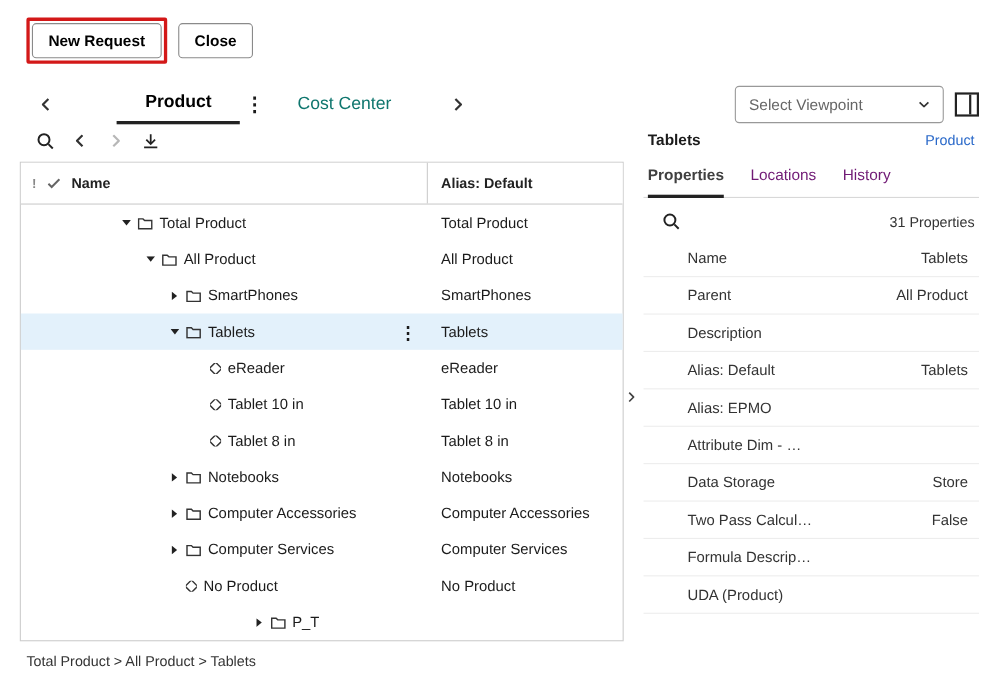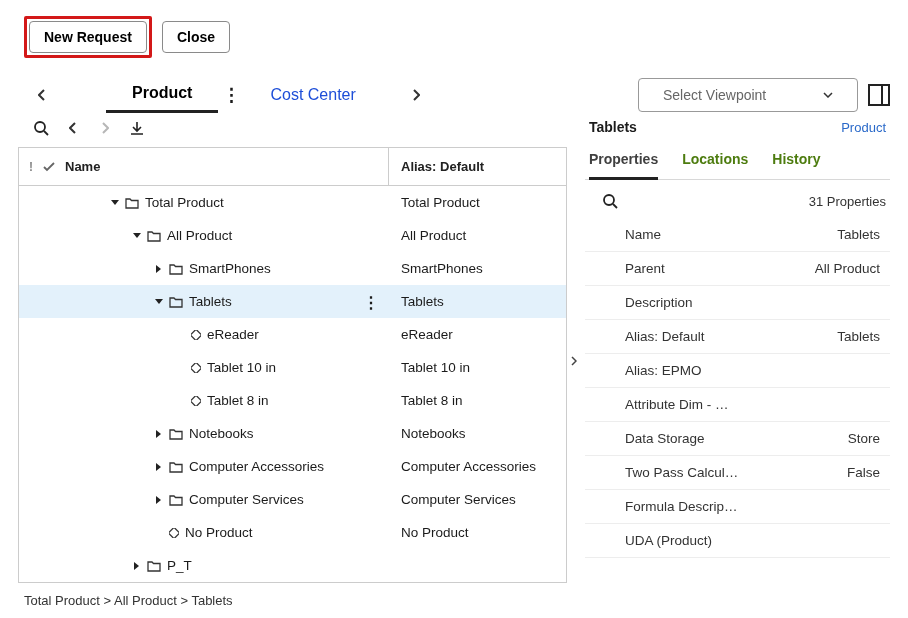--- a/index.html
+++ b/index.html
@@ -50,35 +50,35 @@
     align-items:center;
     gap: 0;
   }
   .tab-nav-btn {
     width:28px;height:28px;display:flex;align-items:center;justify-content:center;cursor:pointer;
     font-size:16px;color:#444;
   }
   .tab {
     padding: 8px 26px;
     font-size:16px;
-    color:#1d4ed8;
+    color:#0f766e;
     cursor:pointer;
     position:relative;
     font-weight:400;
   }
   .tab.active {
     color:#000;
     font-weight:600;
     border-bottom:3px solid #222;
   }
   .tab-more { width:26px; text-align:center; cursor:pointer; font-size:18px; font-weight:700;}
   .right-controls { display:flex; align-items:center; gap:10px;}
   .select-vp {
     border:1px solid #999; border-radius:4px;
-    padding:8px 24px; width:220px; display:flex; justify-content:space-between; align-items:center;
+    padding:8px 12px; width:190px; display:flex; justify-content:space-between; align-items:center;
     font-size:14px; color:#666; cursor:pointer;
   }
   .panel-toggle {
     width:22px; height:22px; border:2px solid #222; position:relative; cursor:pointer;
   }
   .panel-toggle::after{ content:""; position:absolute; left:60%; top:0; bottom:0; width:2px; background:#222;}
   
   .main { display:flex; padding: 0 18px; gap:0; }
   .left-pane { width:558px; }
   .toolbar {
@@ -104,21 +104,21 @@
   .expander { width:12px; display:inline-flex; justify-content:center; cursor:pointer; color:#222;}
   .node-icon { margin:0 6px 0 4px; display:inline-flex; }
   .row-menu { position:absolute; right:10px; top:8px; cursor:pointer; font-size:16px; font-weight:700;}
   .breadcrumb { padding:10px 6px 0 6px; font-size:13px; color:#333;}
   
   .right-pane { width:314px; padding-left:4px;}
   .rp-head { display:flex; justify-content:space-between; align-items:baseline; padding:6px 4px 2px 4px;}
   .rp-title { font-weight:600; font-size:14px;}
   .rp-link { color:#2a69c9; font-size:13px; cursor:pointer;}
   .rp-tabs { display:flex; gap:24px; border-bottom:1px solid #d8d8d8; padding:14px 4px 0 4px;}
-  .rp-tab { padding-bottom:10px; font-size:14px; color:#4d7c0f; cursor:pointer; font-weight:700;}
+  .rp-tab { padding-bottom:10px; font-size:14px; color:#701a75; cursor:pointer; font-weight:400;}
   .rp-tab.active { color:#404040; font-weight:600; border-bottom:3px solid #222; margin-bottom:-1px;}
   .rp-search-row { display:flex; justify-content:space-between; align-items:center; padding:12px 4px 8px 16px; font-size:13px; color:#333;}
   .prop-row { display:flex; justify-content:space-between; padding:9px 10px 9px 40px; border-bottom:1px solid #ededed; font-size:13.5px;}
   .prop-label { color:#333; }
   .prop-val { color:#333; }
   .divider-handle { width:14px; display:flex; align-items:center; justify-content:center; color:#555; cursor:ew-resize;}
   svg { display:block; }
 </style>
 </head>
 <body>
@@ -356,21 +356,21 @@
               <span class="node-icon">
                 <svg width="10" height="10" viewBox="0 0 10 10">
                   <rect x="1" y="1" width="8" height="8" transform="rotate(45 5 5)" fill="none" stroke="#333" stroke-width="1.3"></rect>
                 </svg>
               </span>
               <span>No Product</span>
             </div>
             <div class="c2">No Product</div>
           </div>
           <div class="row">
-            <div class="c1" style="padding-left: 112px;">
+            <div class="c1" style="padding-left: 112px; justify-content: center;">
               <span class="expander">
                 <svg width="6" height="8" viewBox="0 0 6 8">
                   <path d="M0 0 L5 4 L0 8 Z" fill="#222"></path>
                 </svg>
               </span>
               <span class="node-icon">
                 <svg width="14" height="12" viewBox="0 0 14 12">
                   <path d="M1 2 h4 l1.5 1.5 H13 V11 H1 Z" fill="none" stroke="#333" stroke-width="1.3"></path>
                 </svg>
               </span>

